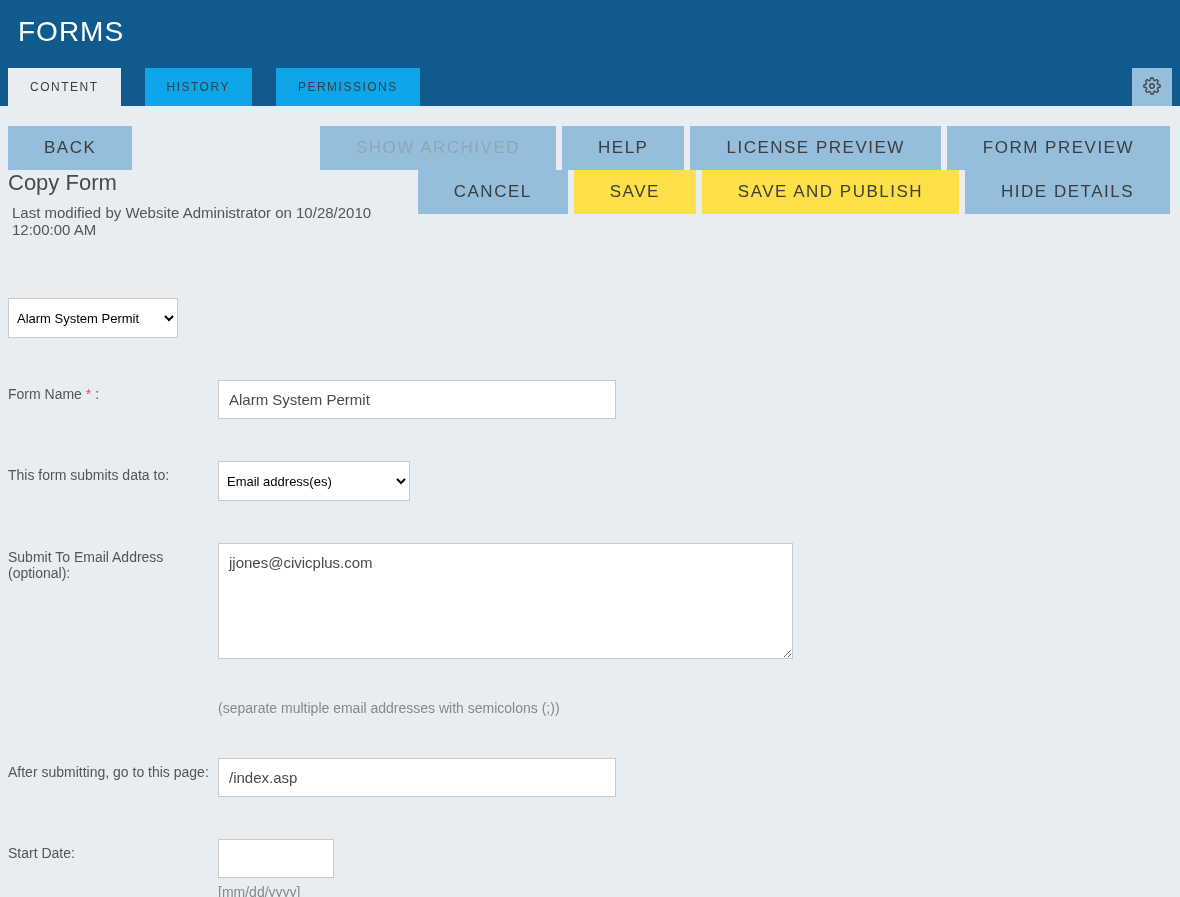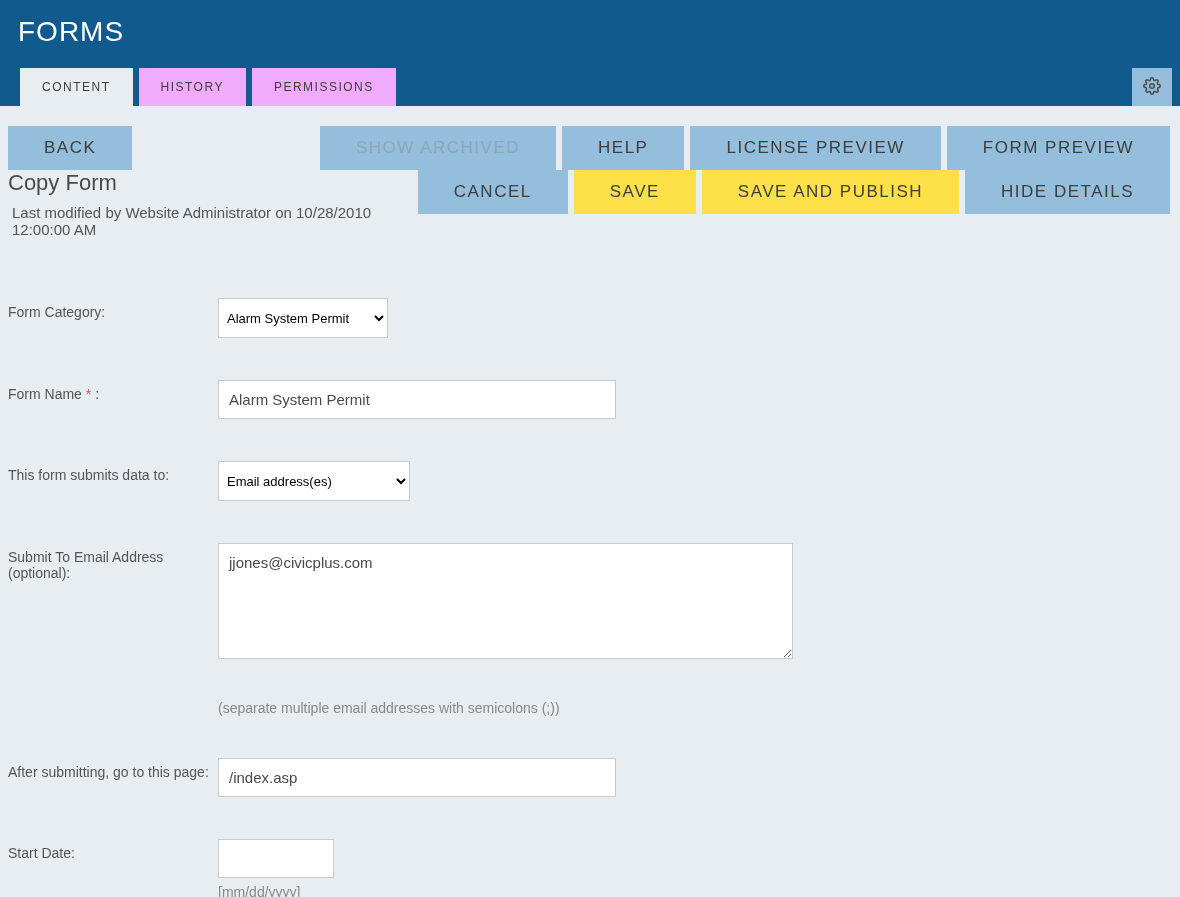--- a/index.html
+++ b/index.html
@@ -21,25 +21,24 @@
     letter-spacing: 1px;
     padding: 8px 10px 20px 10px;
   }
   .tabs-row {
     display: flex;
     align-items: flex-end;
     justify-content: space-between;
   }
   .tabs {
     display: flex;
-    gap: 6px;
-    margin-left: 12px;
+    gap: 24px;
   }
   .tab {
-    background: #f0abfc;
+    background: #0ea5e9;
     color: #3d3d3d;
     font-size: 12px;
     letter-spacing: 1.5px;
     padding: 12px 22px;
     cursor: pointer;
     border: none;
   }
   .tab.active {
     background: #e7edf1;
     color: #3d3d3d;
@@ -205,21 +204,20 @@
       <button class="btn accent">SAVE</button>
       <button class="btn accent">SAVE AND PUBLISH</button>
       <button class="btn">HIDE DETAILS</button>
     </div>
   </div>
 </div>
 
 <div class="form-area">
 
   <div class="form-row">
-    <div class="label-col">Form Category:</div>
     <div class="field-col">
       <select class="select-sm">
         <option>Alarm System Permit</option>
       </select>
     </div>
   </div>
 
   <div class="form-row">
     <div class="label-col">
       <span>Form Name </span><span class="req">*</span><span> :</span>

